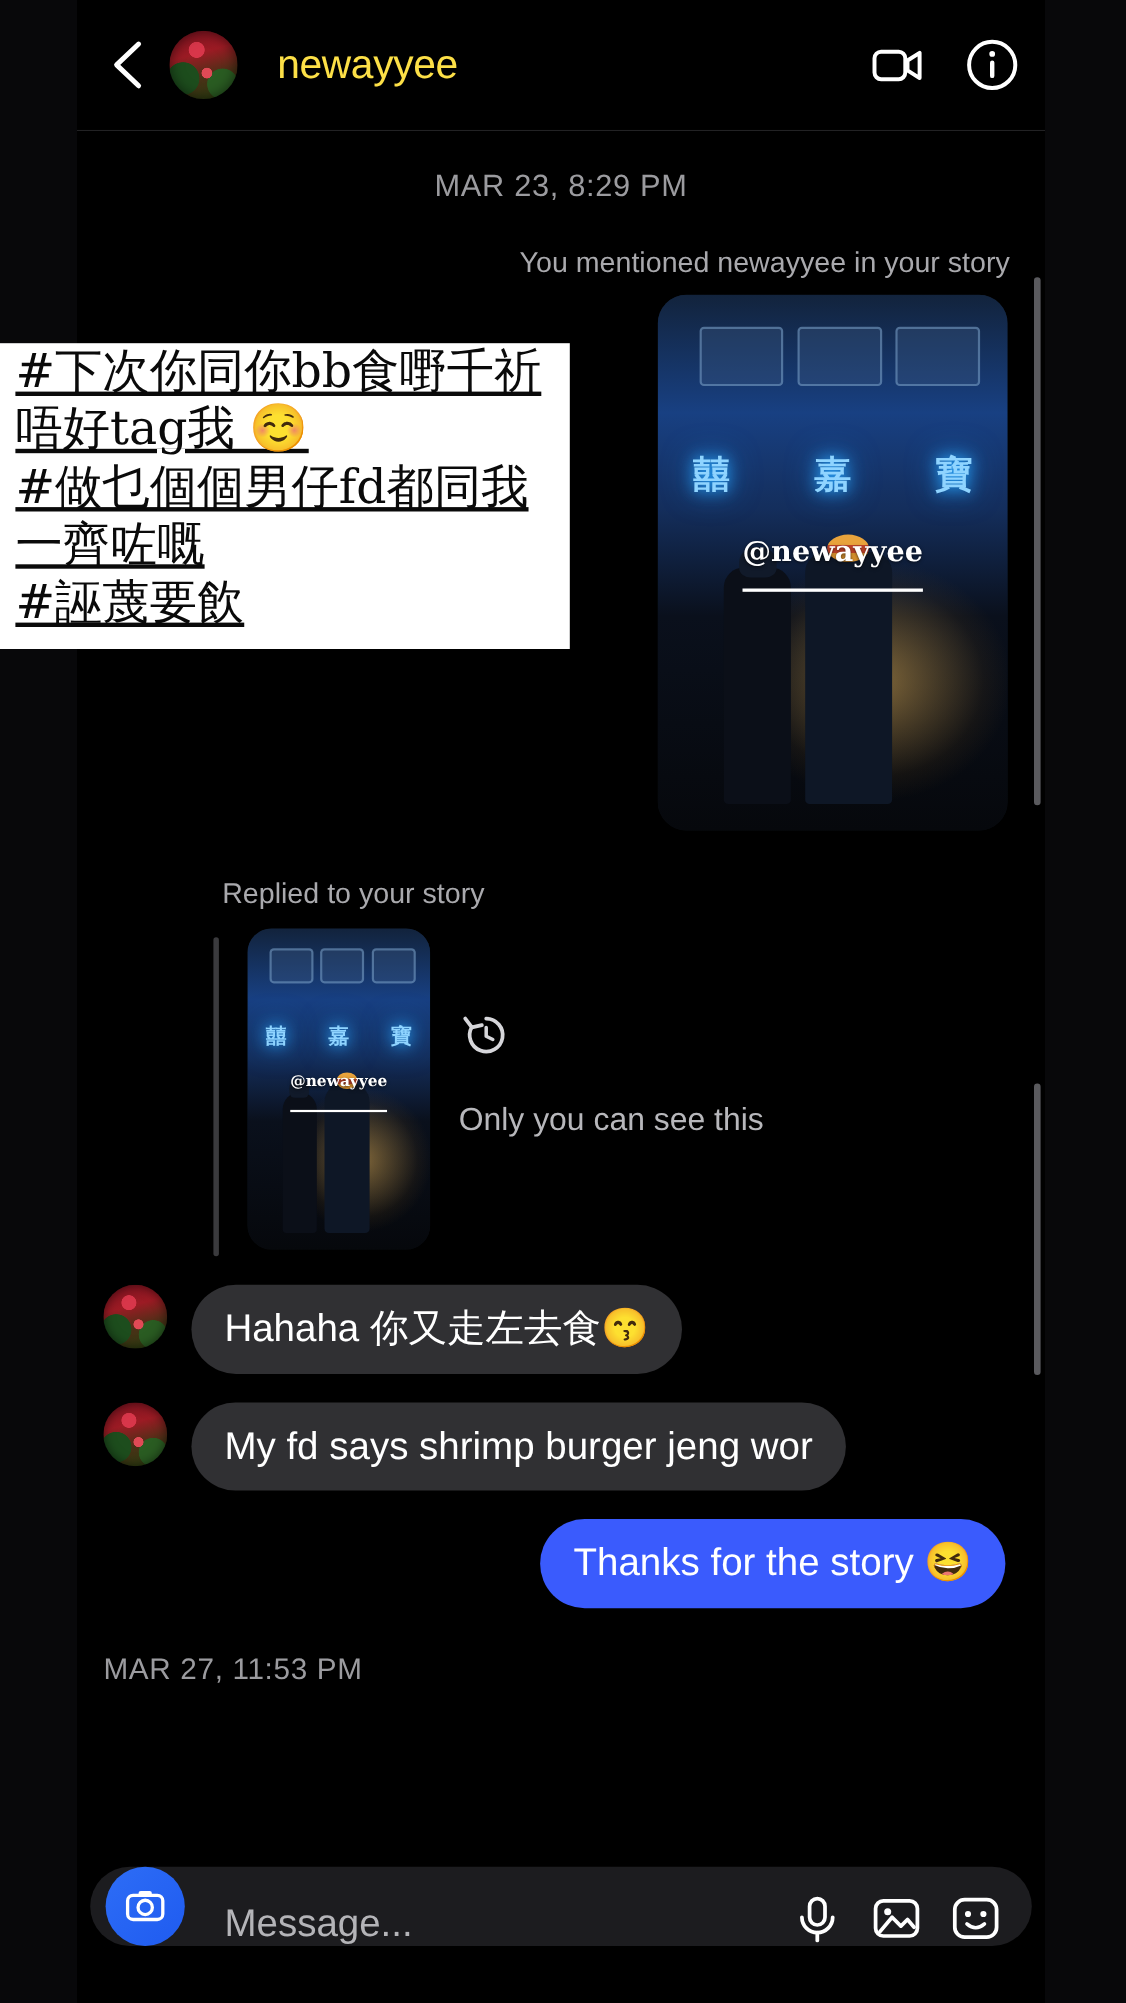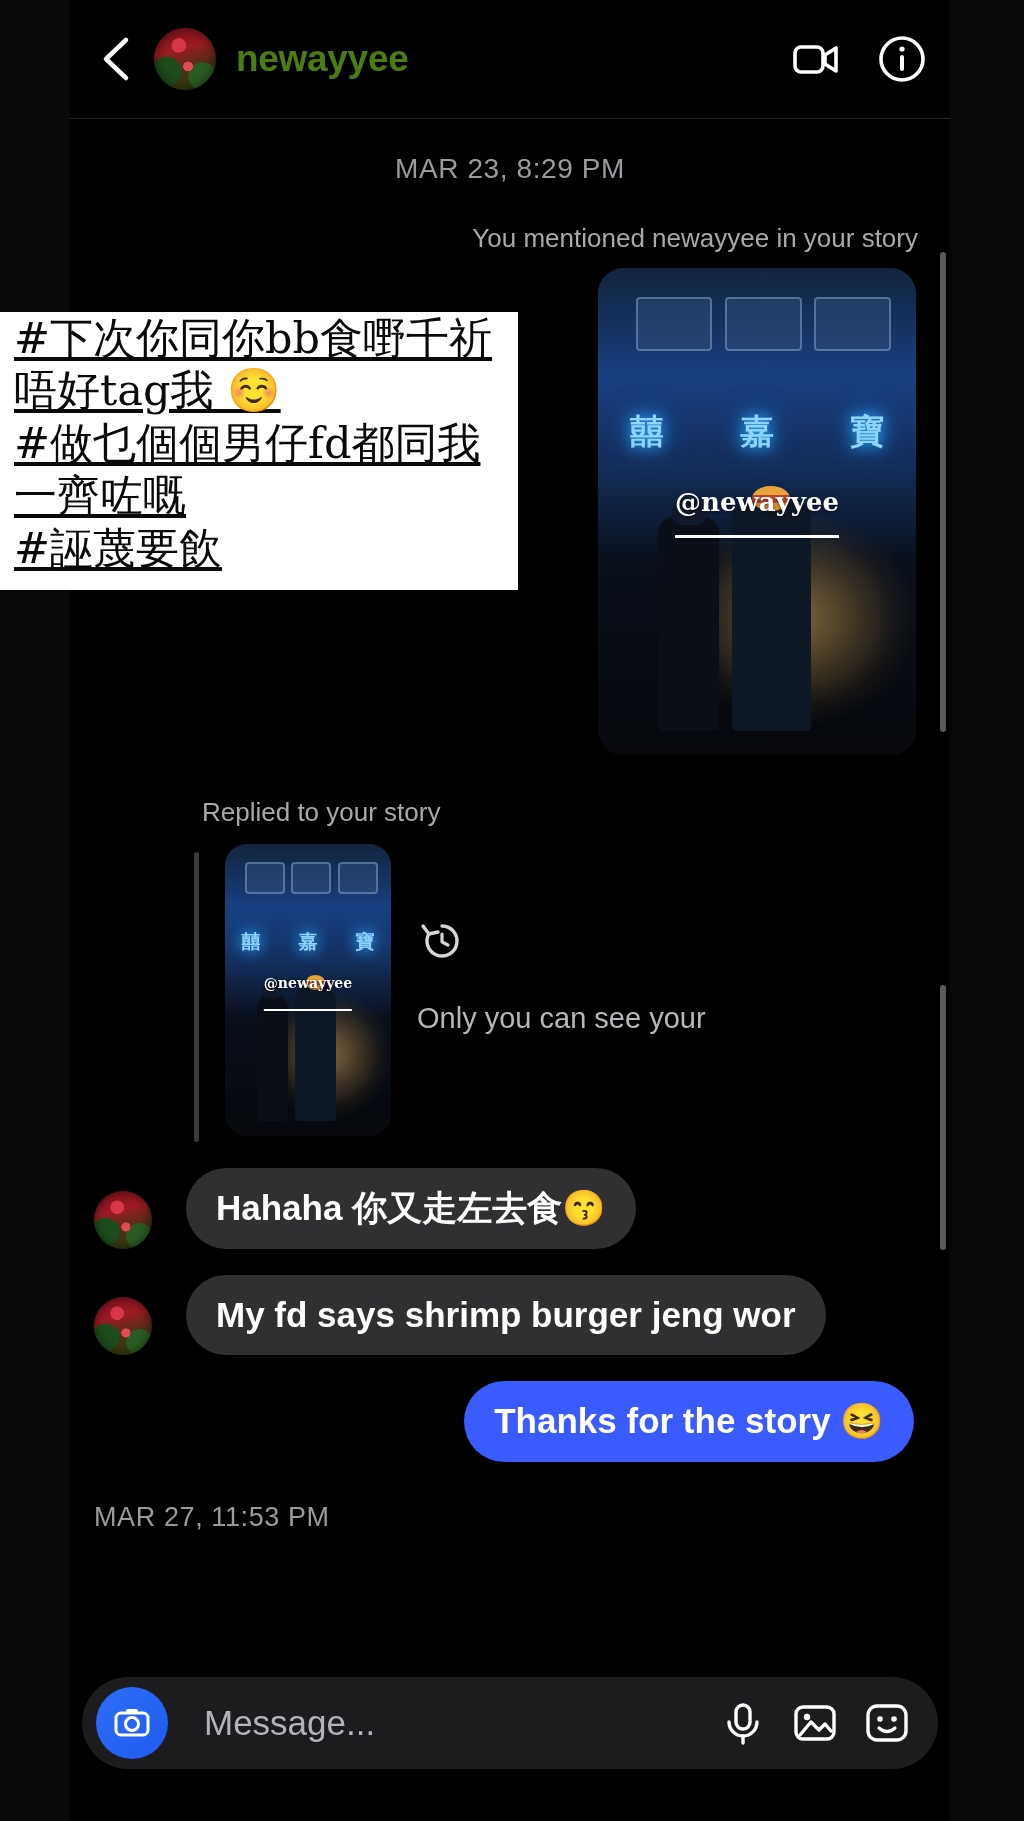--- a/index.html
+++ b/index.html
@@ -42,22 +42,22 @@
     flex: none; margin-right: 20px;
     background:
       radial-gradient(circle at 40% 28%, #d8364a 0 12%, rgba(0,0,0,0) 13%),
       radial-gradient(circle at 55% 62%, #e04a56 0 9%, rgba(0,0,0,0) 10%),
       radial-gradient(circle at 20% 70%, #1d4d1d 0 22%, rgba(0,0,0,0) 23%),
       radial-gradient(circle at 78% 78%, #2a5c22 0 20%, rgba(0,0,0,0) 21%),
       linear-gradient(165deg, #7d1220 0%, #9c1b24 35%, #4a3016 65%, #24400f 100%);
     box-shadow: inset 0 0 12px rgba(0,0,0,.55);
   }
   .header-title {
-    color: #4d7c0f; font-size: 37px; font-weight: 700; letter-spacing: -0.3px;
-    flex: 1 1 auto; white-space: nowrap;
+    color: #fde047; font-size: 37px; font-weight: 400; letter-spacing: -0.3px;
+    flex: 1 1 auto; white-space: nowrap; margin-left: 16px;
   }
   .header-actions { display: flex; align-items: center; gap: 34px; flex: none; }
   .hdr-icon { width: 52px; height: 52px; }
   .divider {
     height: 1px; background: #262628; margin: 0 0 0 0;
     width: 100%;
   }
 
   
   .convo { position: relative; padding: 0 24px; }
@@ -146,21 +146,21 @@
     width: 166px; height: 292px; border-radius: 22px; overflow: hidden; position: relative;
     background: linear-gradient(180deg,#0d1726 0%,#10243c 30%,#0a1422 62%,#070b10 100%);
   }
   .thumb-card .sign-char { font-size: 19px; }
   .thumb-card .tag-sticker { font-size: 14px; border-bottom-width: 2px; }
   .seen-col { display: flex; flex-direction: column; align-items: flex-start; margin-top: 72px; }
   .history-icon { width: 50px; height: 50px; margin-bottom: 36px; }
   .seen-text { color: #b7b7bb; font-size: 29px; }
 
   
-  .msg { display: flex; align-items: flex-end; gap: 34px; margin-top: 26px; font-weight: bold; }
+  .msg { display: flex; align-items: flex-start; gap: 22px; margin-top: 26px; }
   .msg.out { justify-content: flex-end; padding-right: 12px; }
   .msg-avatar {
     width: 58px; height: 58px; border-radius: 50%; flex: none;
     background:
       radial-gradient(circle at 40% 28%, #d8364a 0 12%, rgba(0,0,0,0) 13%),
       radial-gradient(circle at 55% 62%, #e04a56 0 9%, rgba(0,0,0,0) 10%),
       radial-gradient(circle at 20% 70%, #1d4d1d 0 22%, rgba(0,0,0,0) 23%),
       radial-gradient(circle at 78% 78%, #2a5c22 0 20%, rgba(0,0,0,0) 21%),
       linear-gradient(165deg, #7d1220 0%, #9c1b24 35%, #4a3016 65%, #24400f 100%);
     box-shadow: inset 0 0 10px rgba(0,0,0,.55);
@@ -173,22 +173,22 @@
   .bubble.in  { background: #303033; }
   .bubble.out { background: #3a5bfd; }
   .bottom-stamp {
     text-align: left; color: #9b9b9f; font-size: 27px;
     margin: 40px 0 0; letter-spacing: .6px;
   }
 
   
   .composer {
     position: absolute; left: 12px; right: 12px; bottom: 52px;
-    height: 92px; background: #1c1c1f; border-radius: 48px;
-    display: flex; align-items: center; padding: 0 26px 0 14px; gap: 22px;
+    height: 72px; background: #1c1c1f; border-radius: 48px;
+    display: flex; align-items: flex-end; padding: 0 26px 0 14px; gap: 22px;
   }
   .cam-btn {
     width: 72px; height: 72px; border-radius: 50%; flex: none;
     background: linear-gradient(135deg,#2d6df6 0%,#1f5bf0 100%);
     display: flex; align-items: center; justify-content: center;
   }
   .msg-placeholder {
     flex: 1 1 auto; color: #b4b4b8; font-size: 35px; padding-left: 14px;
   }
   .comp-icon { width: 50px; height: 50px; flex: none; }
@@ -283,21 +283,21 @@
             </div>
             <div class="tag-sticker">@newayyee</div>
           </div>
         </div>
         <div class="seen-col">
           <svg class="history-icon" viewBox="0 0 50 50">
             <path d="M25 10 a15 15 0 1 1 -13 7.5" fill="none" stroke="#d6d6da" stroke-width="3.4" stroke-linecap="round"></path>
             <polyline points="6,10 12,18 21,16" fill="none" stroke="#d6d6da" stroke-width="3.4" stroke-linecap="round" stroke-linejoin="round"></polyline>
             <polyline points="25,18 25,26 31,29" fill="none" stroke="#d6d6da" stroke-width="3.2" stroke-linecap="round" stroke-linejoin="round"></polyline>
           </svg>
-          <div class="seen-text">Only you can see your</div>
+          <div class="seen-text">Only you can see this</div>
         </div>
       </div>
 
       <div class="msg">
         <div class="msg-avatar"></div>
         <div class="bubble in">Hahaha 你又走左去食😙</div>
       </div>
 
       <div class="msg">
         <div class="msg-avatar"></div>

